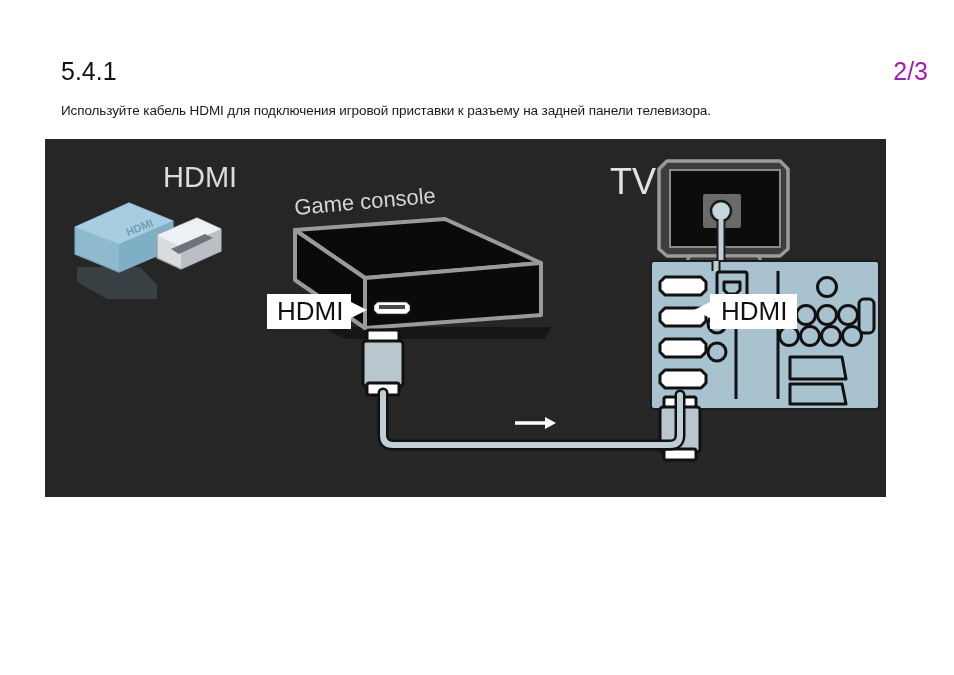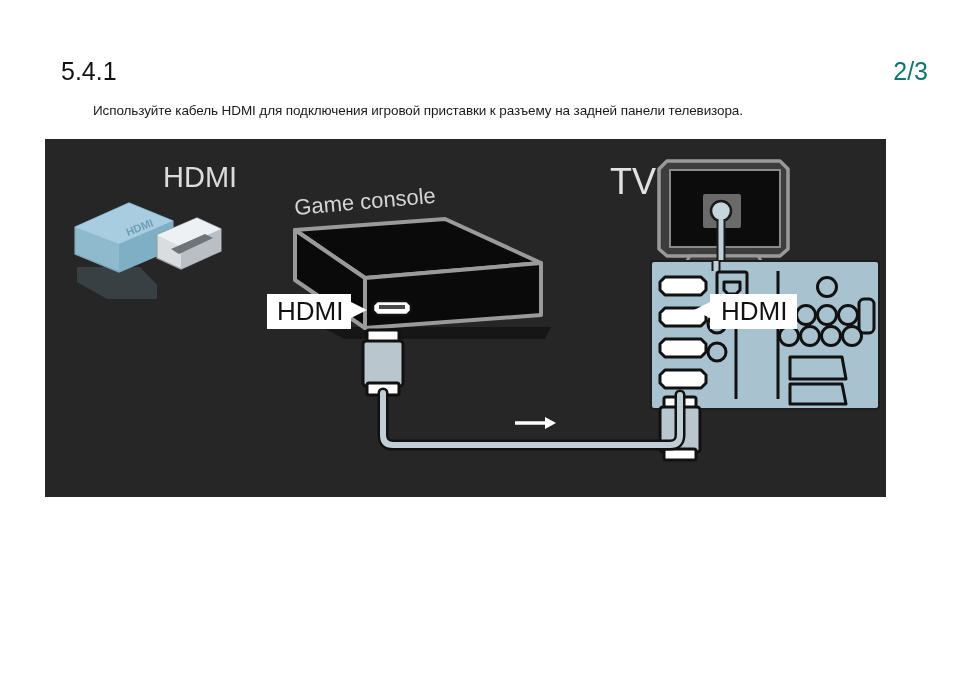--- a/index.html
+++ b/index.html
@@ -37,32 +37,31 @@
     top: 56px;
     font-size: 25px;
     color: #121212;
     white-space: nowrap;
   }
   .page-indicator {
     position: absolute;
     right: 42px;
     top: 57px;
     font-size: 25px;
-    color: #0f766e;
+    color: #a21caf;
     white-space: nowrap;
   }
   .instruction-text {
     position: absolute;
     left: 45px;
     top: 103px;
     font-size: 13.5px;
     color: #1a1a1a;
     white-space: nowrap;
     letter-spacing: -0.1px;
-    margin-left: 32px;
   }
 
   
   .illustration-panel {
     position: absolute;
     left: 45px;
     top: 139px;
     width: 841px;
     height: 358px;
     background: #262626;

